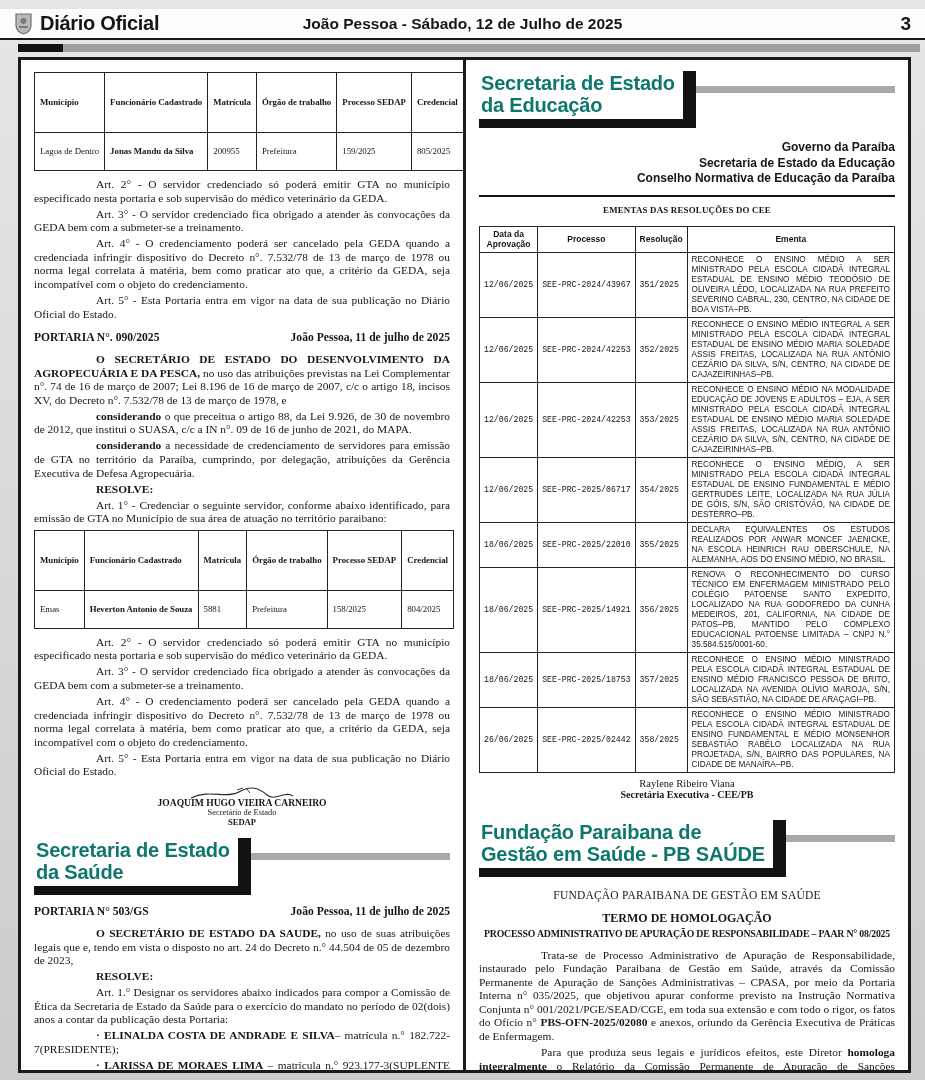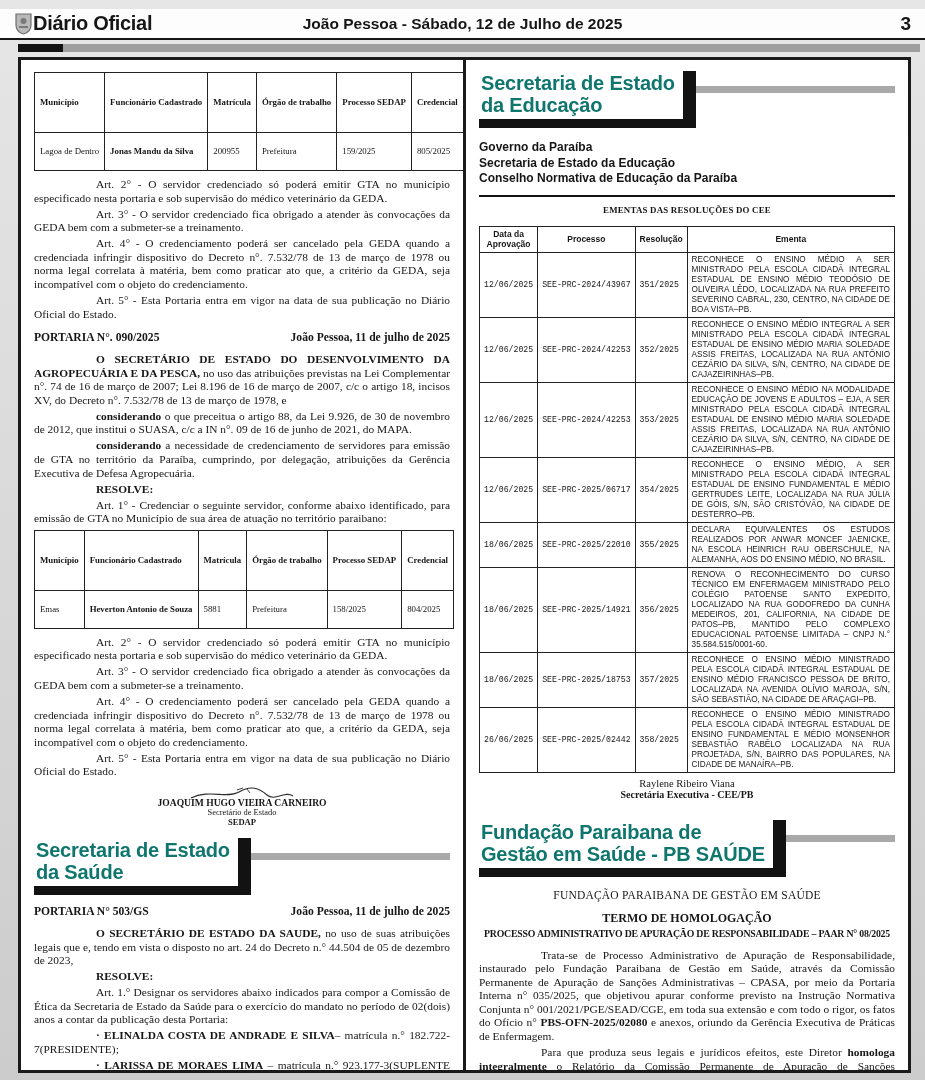--- a/index.html
+++ b/index.html
@@ -2,21 +2,21 @@
 <html><head>
 <meta charset="utf-8">
 <style>
   html,body { margin:0; padding:0; background:#d7d7d7; }
   .page { position:relative; width:925px; height:1080px; background:linear-gradient(#e6e6e6,#cccccc);
           overflow:hidden; font-family:"Liberation Serif", serif; color:#161616; }
 
   
   .masthead { position:absolute; top:9px; left:0; width:925px; height:31px; background:#fdfdfd;
               border-bottom:2px solid #161616; box-sizing:border-box; display:flex; align-items:center; padding:0 14px; }
-  .brand-wrap { display:flex; align-items:center; }
+  .brand-wrap { display:flex; align-items:center; gap:7px; }
   .brand { font:900 20px "Liberation Sans", sans-serif; letter-spacing:-0.3px; }
   .mast-date { position:absolute; left:0; right:0; text-align:center;
                font:bold 15.5px "Liberation Sans", sans-serif; }
   .mast-page { margin-left:auto; font:900 19px "Liberation Sans", sans-serif; }
   .rulebar { position:absolute; top:44px; left:18px; width:902px; height:8px; background:#9e9e9e; }
   .rulebar-black { position:absolute; left:0; top:0; width:45px; height:8px; background:#121212; }
 
   
   .sheet { position:absolute; top:57px; left:18px; width:893px; height:1016px; background:#fff;
            border:3px solid #1a1a1a; box-sizing:border-box; display:flex; }
@@ -48,21 +48,21 @@
   .sig-role-b { font-weight:bold; font-size:10px; }
 
   
   .sech { display:flex; margin:11px 0 8px; }
   .sech-box { border-right:13px solid #121212; border-bottom:9px solid #121212; padding:1px 8px 3px 2px; }
   .sech-title { font:800 20px/1.1 "Liberation Sans", sans-serif; letter-spacing:-0.2px; color:#0f766e; }
   .sech-right { flex:1; padding-top:15px; }
   .sech-gray { height:7px; background:#a9a9a9; }
 
   
-  .gov { text-align:left; font:bold 12px/1.3 "Liberation Sans", sans-serif; margin:12px 0 8px; }
+  .gov { text-align:right; font:bold 12px/1.3 "Liberation Sans", sans-serif; margin:12px 0 8px; }
   .hr2 { height:2px; background:#111; margin:7px 0 6px; }
   .ementas-title { text-align:center; font-weight:bold; font-size:8.9px; letter-spacing:.2px; margin:8px 0 11px; }
   .cee { width:100%; border-collapse:collapse; font-family:"Liberation Sans", sans-serif;
          font-size:8.2px; line-height:1.22; margin:2px 0 5px; }
   .cee th, .cee td { border:1.6px solid #222; padding:2px 4px; }
   .cee th { text-align:center; font-size:8.5px; vertical-align:middle; }
   .cee td.c { text-align:left; vertical-align:middle; white-space:nowrap;font-family:Liberation Mono, monospace; }
   .cee td.j { text-align:justify; vertical-align:top; }
 
   

